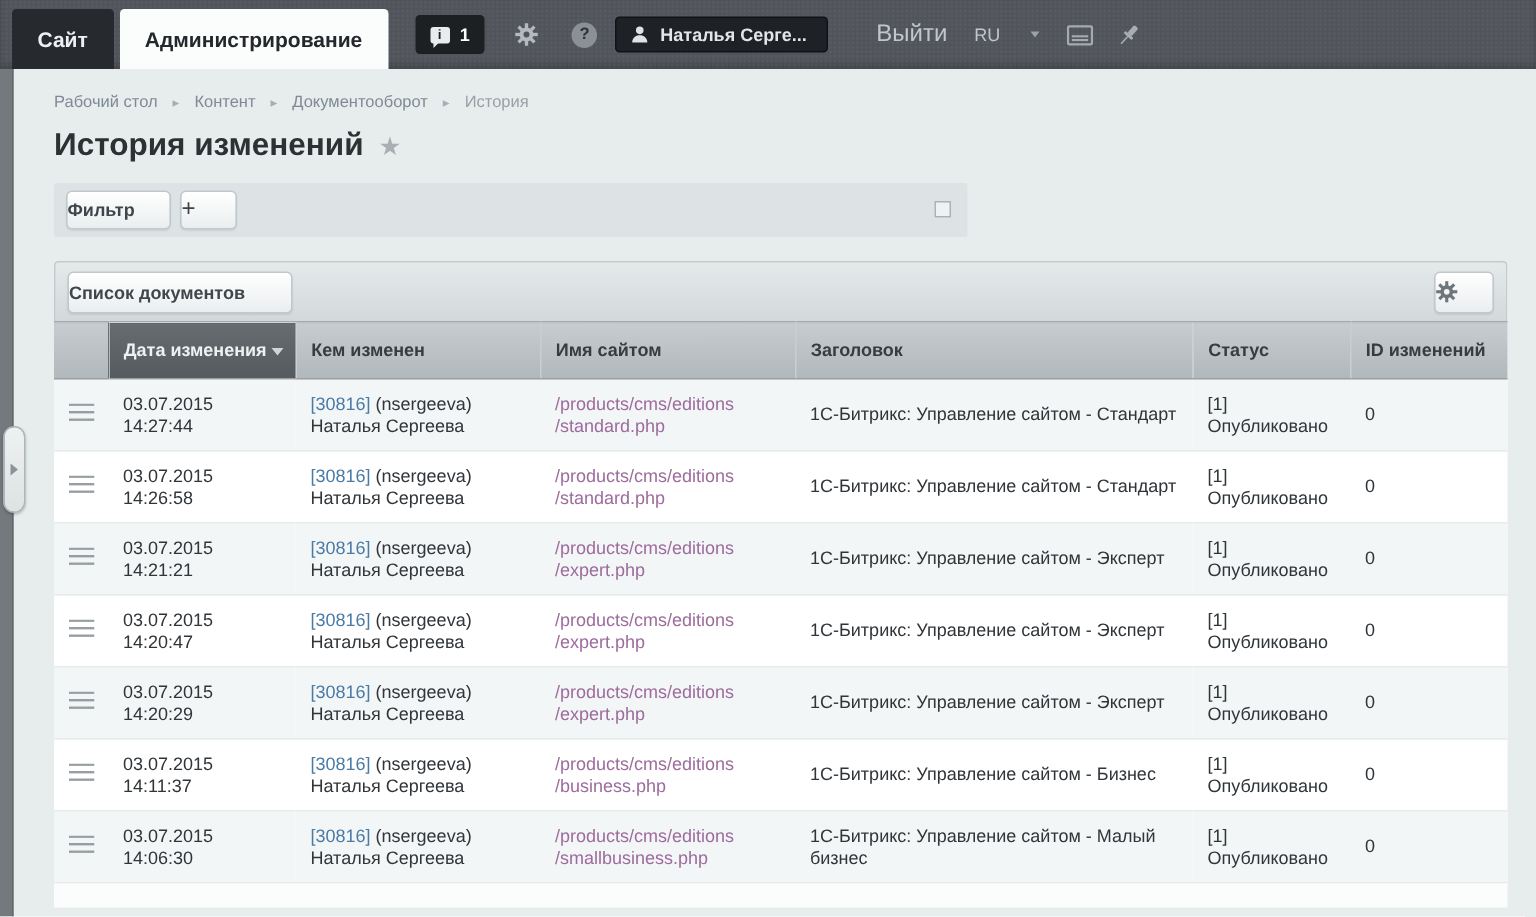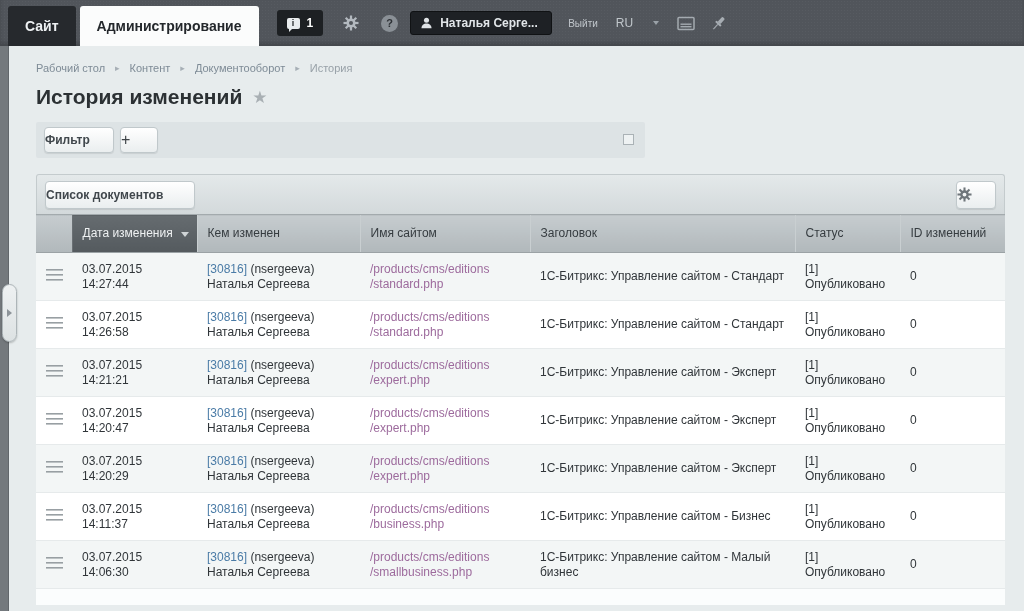--- a/index.html
+++ b/index.html
@@ -36,21 +36,21 @@
     display:flex; align-items:center; justify-content:center; }
   .search-wrap { margin-left:auto; width:170px; height:24px; background:#383d42;
     border:1px solid #282b2f; border-radius:3px; display:flex; align-items:center;
     padding:0 6px 0 8px; box-shadow:inset 0 1px 3px rgba(0,0,0,0.45); }
   .search-input { flex:1; min-width:0; background:transparent; border:none; outline:none;
     color:#aeb4b9; font-size:12px; font-family:inherit; }
   .search-input::placeholder { color:#82898f; }
   .user-btn { margin-left:12px; width:142px; height:24px; background:#1e2125;
     border:1px solid #101214; border-radius:3px; display:flex; align-items:center; gap:7px;
     padding:0 9px; color:#e2e6e9; font-size:12px; font-weight:bold; white-space:nowrap; overflow:hidden; }
-  .logout { margin-left:16px; color:#c0c6cb; font-size:10px; }
+  .logout { margin-left:32px; color:#c0c6cb; font-size:16px; }
   .lang { margin-left:18px; color:#c0c6cb; font-size:12px; display:flex; align-items:center; gap:20px; }
   .caret-down { width:0; height:0; border-left:3.5px solid transparent; border-right:3.5px solid transparent;
     border-top:4px solid #9aa1a7; }
   .panel-ic { margin-left:18px; } .pin-ic { margin-left:15px; margin-right:12px; }
   
   .side-strip { position:absolute; left:0; top:46px; bottom:0; width:9px;
     background:#74797d; border-right:1px solid #62676b; z-index:4; }
   .side-toggle { position:absolute; left:2px; top:238px; width:15px; height:58px;
     background:linear-gradient(#eef1f2,#dde2e3); border:1px solid #adb5b8; border-radius:8px;
     box-shadow:0 1px 2px rgba(0,0,0,0.25); display:flex; align-items:center; justify-content:center; }
@@ -79,21 +79,21 @@
   
   .grid { margin-top:16px; }
   .grid-toolbar { height:40px; background:linear-gradient(#e4e9ea,#d3d9db);
     border:1px solid #c4cbcd; border-bottom:none; border-radius:3px 3px 0 0;
     display:flex; align-items:center; padding:0 8px; }
   .btn-tab { width:150px; height:28px; }
   .btn-gear { margin-left:auto; width:40px; height:28px; }
   table { width:100%; border-collapse:collapse; table-layout:fixed; background:#fff;
     font-size:12px; color:#303539; }
   thead th { height:38px; background:linear-gradient(#c6cccf,#b1b8bb); font-size:12px; color:#363c40;
-    text-align:left; padding:0 10px; font-weight:normal; border-left:1px solid #c9cfd1;
+    text-align:left; padding:0 10px; font-weight:bold; border-left:1px solid #c9cfd1;
     border-top:1px solid #a3aaad; border-bottom:1px solid #9ba2a5;
     line-height:13px; vertical-align:middle; cursor:pointer; }
   thead th:first-child { border-left:none; }
   thead th.sorted { background:linear-gradient(#666c70,#545a5e); color:#eef1f2;
     position:relative; border-left-color:#6a7074; }
   .sort-arrow { position:absolute; right:8px; top:17px; width:0; height:0;
     border-left:4px solid transparent; border-right:4px solid transparent;
     border-top:5px solid #cfd4d6; }
   tbody td { height:48px; padding:6px 10px; vertical-align:middle;
     border-bottom:1px solid #e6eaeb; line-height:15px; }

